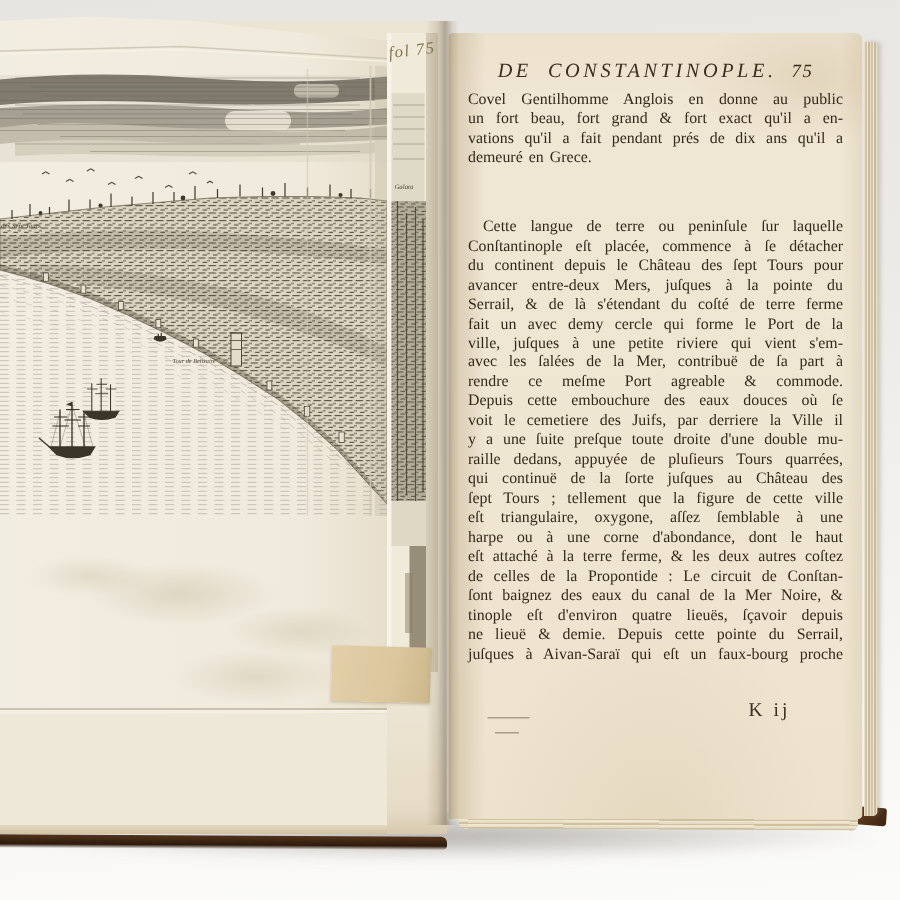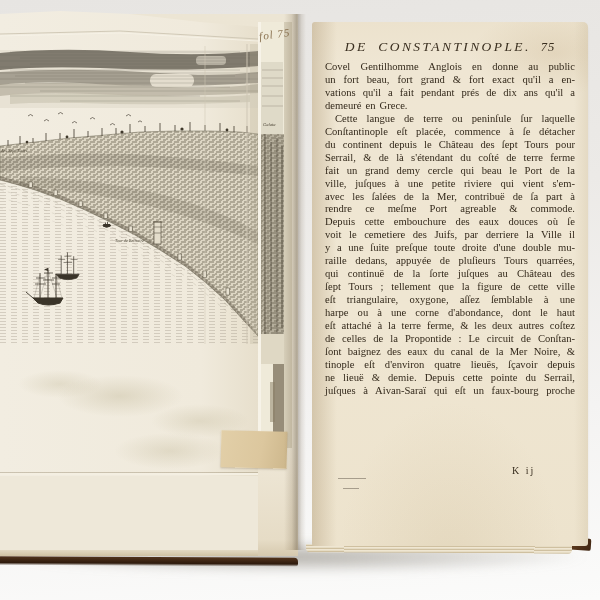--- a/index.html
+++ b/index.html
@@ -39,37 +39,37 @@
   #plate-strip{position:absolute;left:258px;top:22px;width:34px;height:426px;z-index:3;}
   #patch{position:absolute;left:221px;top:431px;width:66px;height:37px;z-index:4;
     background:linear-gradient(100deg,#e2cfa8,var(--patch) 60%,#cdb78c);
     transform:rotate(1.5deg);box-shadow:0 1px 2px rgba(90,70,40,.25);}
   #folio-note{position:absolute;left:259px;top:28px;z-index:5;font-style:italic;
     font-size:11px;color:#8a7250;transform:rotate(-7deg);letter-spacing:1px;}
   
   #gutter{position:absolute;left:284px;top:14px;width:22px;height:536px;z-index:6;pointer-events:none;
     background:linear-gradient(90deg,rgba(90,70,40,0) 0%,rgba(90,70,40,.16) 35%,rgba(58,44,24,.34) 58%,rgba(90,70,40,.12) 80%,rgba(90,70,40,0) 100%);}
   
-  #right-page{position:absolute;left:312px;top:22px;width:276px;height:524px;z-index:5;
+  #right-page{position:absolute;left:299px;top:22px;width:276px;height:524px;z-index:5;
     background:
       linear-gradient(90deg,rgba(150,125,85,.30),rgba(150,125,85,0) 9%),
       linear-gradient(270deg,rgba(160,140,100,.14),rgba(160,140,100,0) 5%),
       radial-gradient(ellipse 120px 60px at 88% 6%,rgba(200,178,140,.30),transparent 70%),
       radial-gradient(ellipse 150px 220px at 50% 104%,rgba(196,176,136,.22),transparent 75%),
       linear-gradient(180deg,#ece2cd 0%,var(--page-paper) 8%,#efe6d2 55%,#ede3cd 100%);
     border-radius:3px 5px 3px 2px;color:var(--ink);}
   #page-header{position:absolute;left:0;top:17px;width:100%;text-align:center;
     font-style:italic;font-size:13.5px;letter-spacing:2.4px;word-spacing:5px;color:#392e1f;}
   #page-header .pnum{margin-left:10px;letter-spacing:1px;font-size:12.5px;}
   #body-text{position:absolute;left:13px;top:39px;width:250px;font-size:10.6px;
     line-height:12.95px;word-spacing:1.4px;color:var(--ink);}
   .bline{text-align:justify;text-align-last:justify;white-space:nowrap;}
   .bline.endline{text-align-last:left;}
-  .bline.indent{text-indent:10px;}
-  #signature{position:absolute;left:200px;top:443px;font-size:10px;letter-spacing:2px;color:#3a2f20;}
+  .bline.indent{text-indent:10px;margin-top:33px;}
+  #signature{position:absolute;left:200px;top:443px;font-size:13px;letter-spacing:2px;color:#3a2f20;}
   .stray-dash{position:absolute;height:1px;background:rgba(60,50,40,.4);}
   
   #fore-edge{position:absolute;left:576px;top:28px;width:9px;height:516px;z-index:4;
     background:repeating-linear-gradient(90deg,#e8dec9 0 1px,#d3c5a7 1px 2px,#efe7d4 2px 3px,#c9ba9c 3px 4px);
     border-radius:0 3px 3px 0;box-shadow:2px 0 3px rgba(120,110,90,.3);}
   #bottom-edge{position:absolute;left:306px;top:545px;width:266px;height:8px;z-index:4;
     background:repeating-linear-gradient(180deg,#e6dcc4 0 1px,#cfc0a0 1px 2px,#efe6d2 2px 3px);
     transform:rotate(.3deg);border-radius:0 0 4px 4px;}
   #corner-leather{position:absolute;left:565px;top:538px;width:26px;height:12px;z-index:3;
     background:linear-gradient(120deg,#6b4423,#3f2512);border-radius:2px;transform:rotate(4deg);}
@@ -290,22 +290,23 @@
       <span>DE CONSTANTINOPLE.</span><span class="pnum">75</span>
     </div>
     <div id="body-text">
         <div class="bline">Covel Gentilhomme Anglois en donne au public</div>
         <div class="bline">un fort beau, fort grand &amp; fort exact qu'il a en-</div>
         <div class="bline">vations qu'il a fait pendant prés de dix ans qu'il a</div>
         <div class="bline endline">demeuré en Grece.</div>
         <div class="bline indent">Cette langue de terre ou peninſule ſur laquelle</div>
         <div class="bline">Conſtantinople eſt placée, commence à ſe détacher</div>
         <div class="bline">du continent depuis le Château des ſept Tours pour</div>
+        <div class="bline">avancer entre-deux Mers, juſques à la pointe du</div>
         <div class="bline">Serrail, &amp; de là s'étendant du coſté de terre ferme</div>
-        <div class="bline">fait un grand demy cercle qui beau le Port de la</div>
+        <div class="bline">fait un avec demy cercle qui forme le Port de la</div>
         <div class="bline">ville, juſques à une petite riviere qui vient s'em-</div>
         <div class="bline">avec les ſalées de la Mer, contribuë de ſa part à</div>
         <div class="bline">rendre ce meſme Port agreable &amp; commode.</div>
         <div class="bline">Depuis cette embouchure des eaux douces où ſe</div>
         <div class="bline">voit le cemetiere des Juifs, par derriere la Ville il</div>
         <div class="bline">y a une ſuite preſque toute droite d'une double mu-</div>
         <div class="bline">raille dedans, appuyée de pluſieurs Tours quarrées,</div>
         <div class="bline">qui continuë de la ſorte juſques au Château des</div>
         <div class="bline">ſept Tours ; tellement que la figure de cette ville</div>
         <div class="bline">eſt triangulaire, oxygone, aſſez ſemblable à une</div>

